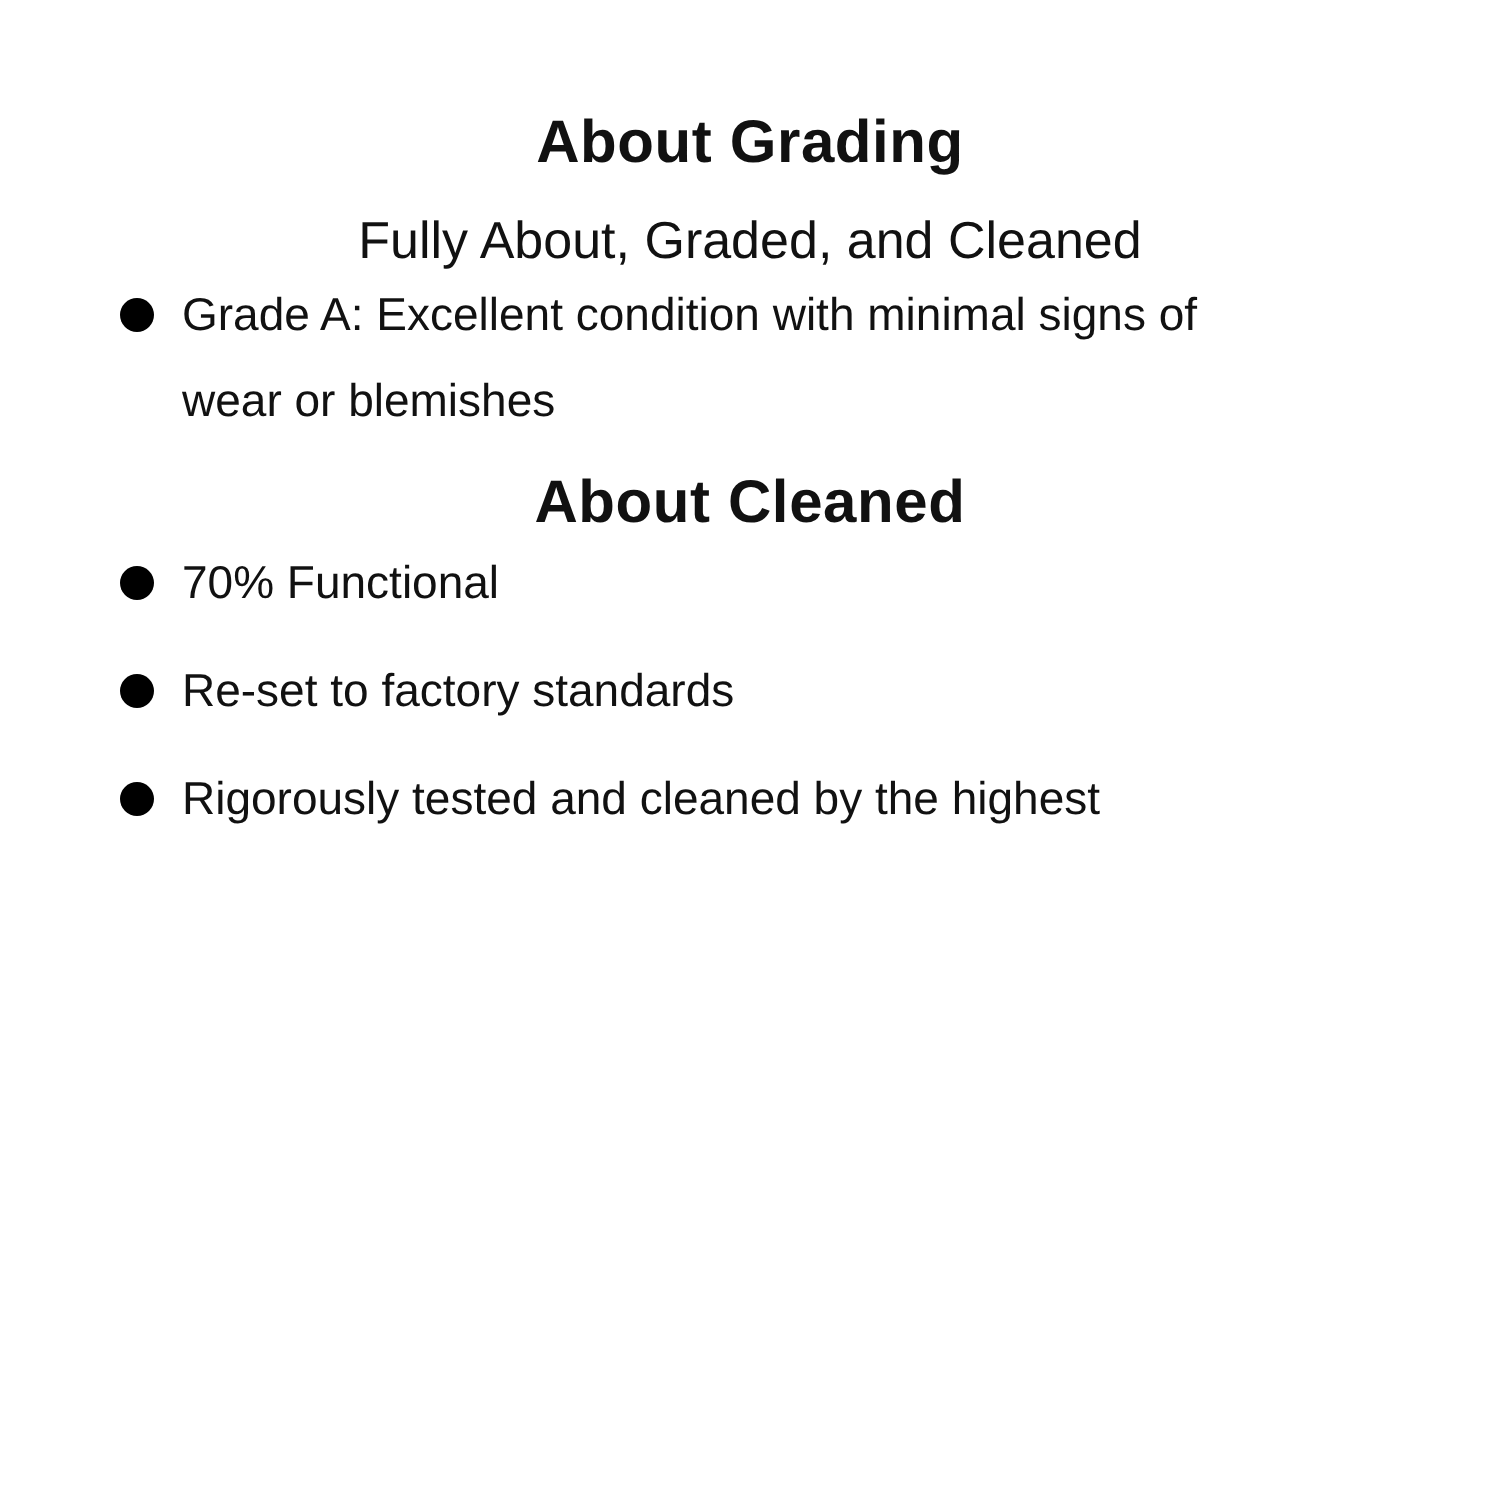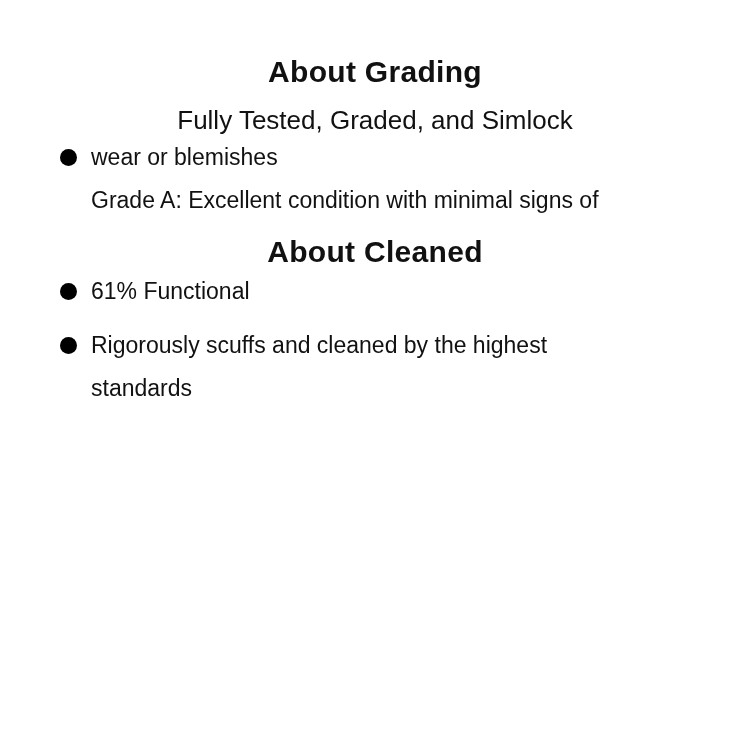--- a/index.html
+++ b/index.html
@@ -66,37 +66,40 @@
   }
   .line { display: block; white-space: nowrap; }
 </style>
 </head>
 <body>
 
 <div class="page">
 
   <h1 class="section-title title-grading">About Grading</h1>
 
-  <p class="subtitle">Fully Tested, Graded, and Simlock</p>
+  <p class="subtitle">Fully About, Graded, and Cleaned</p>
 
   <ul class="bullet-list list-grading">
     <li>
       <span class="bullet"></span>
+      <span class="line">Grade A: Excellent condition with minimal signs of</span>
       <span class="line">wear or blemishes</span>
-      <span class="line">Grade A: Excellent condition with minimal signs of</span>
     </li>
   </ul>
 
   <h1 class="section-title title-function">About Cleaned</h1>
 
   <ul class="bullet-list list-function">
     <li>
       <span class="bullet"></span>
-      <span class="line">61% Functional</span>
+      <span class="line">70% Functional</span>
     </li>
     <li>
       <span class="bullet"></span>
-      <span class="line">Rigorously scuffs and cleaned by the highest</span>
-      <span class="line">standards</span>
+      <span class="line">Re-set to factory standards</span>
+    </li>
+    <li>
+      <span class="bullet"></span>
+      <span class="line">Rigorously tested and cleaned by the highest</span>
     </li>
   </ul>
 
 </div>
 
 </body></html>

